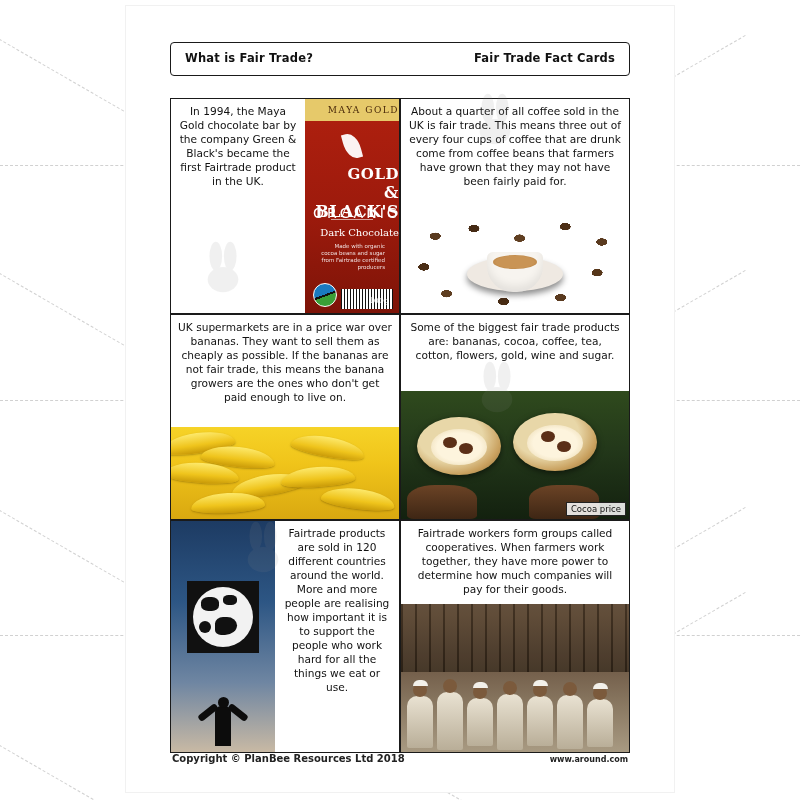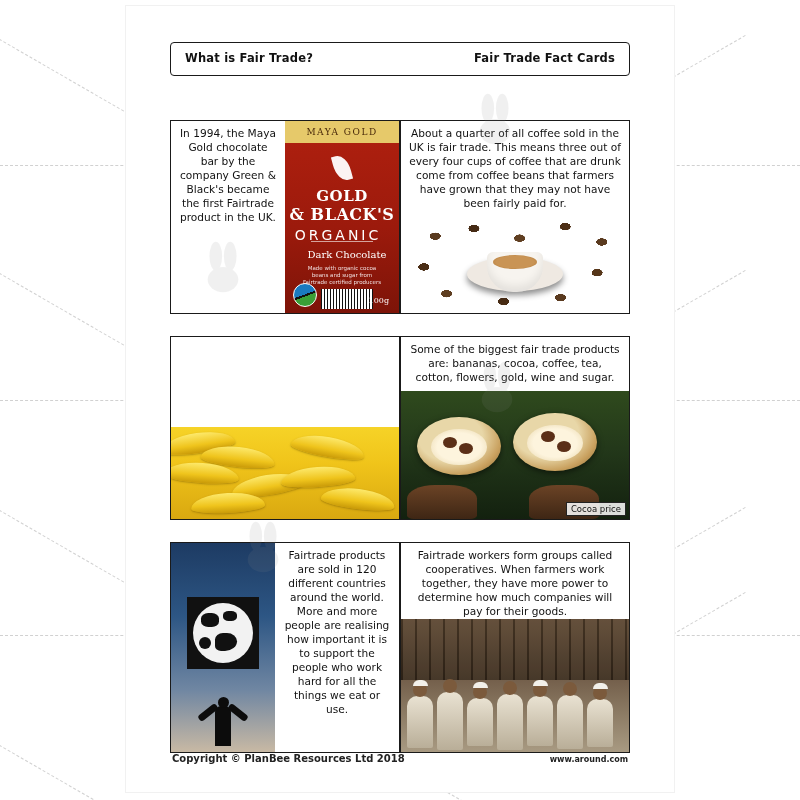--- a/index.html
+++ b/index.html
@@ -93,21 +93,20 @@
     grid-template-columns: 1fr 1fr;
     grid-template-rows: 216px 206px 233px;
   }
 
   .card {
     border: 1.6px solid #1a1a1a;
     box-sizing: border-box;
     position: relative;
     overflow: hidden;
     background: #fff;
-    margin-top: 22px;
   }
 
   .card-text {
     font-size: 10.6px;
     line-height: 1.32;
     color: #111;
     text-align: center;
     padding: 6px 7px 0 7px;
     box-sizing: border-box;
   }
@@ -138,26 +137,26 @@
     bottom: 3px;
     background: rgba(255,255,255,.85);
     border: 1px solid #222;
     font-size: 8.5px;
     padding: 1px 4px;
     color: #111;
   }
 
   
   .choc {
-    width: 114px;
+    width: 94px;
     height: 100%;
     background: linear-gradient(180deg, #b0200f 0%, #9c1a0c 55%, #7d1408 100%);
     position: relative;
     color: #fff;
-    text-align: center;
+    text-align: right;
   }
   .choc .topband {
     position: absolute; top:0; left:0; right:0; height: 22px;
     background: #e6c96a;
     color: #4a2a0a;
     font-size: 9px;
     letter-spacing: 1.5px;
     line-height: 22px;
     font-family: "DejaVu Serif", serif;
   }
@@ -476,20 +475,21 @@
               <div class="saucer"></div>
               <div class="cup"></div>
               <div class="crema"></div>
             </div>
           </div>
         </div>
       </div>
 
       <div class="card">
         <div class="layout-stack">
+          <div class="card-text">UK supermarkets are in a price war over bananas. They want to sell them as cheaply as possible. If the bananas are not fair trade, this means the banana growers are the ones who don't get paid enough to live on.</div>
           <div class="pic photo" style="height:92px;">
             <div class="bananas">
               <div class="b" style="left:-10px; top:6px;  transform:rotate(-8deg);"></div>
               <div class="b" style="left:30px;  top:20px; transform:rotate(6deg);"></div>
               <div class="b" style="left:-6px;  top:36px; transform:rotate(4deg);"></div>
               <div class="b" style="left:60px;  top:48px; transform:rotate(-9deg);"></div>
               <div class="b" style="left:120px; top:10px; transform:rotate(10deg);"></div>
               <div class="b" style="left:110px; top:40px; transform:rotate(-4deg);"></div>
               <div class="b" style="left:150px; top:62px; transform:rotate(7deg);"></div>
               <div class="b" style="left:20px;  top:66px; transform:rotate(-3deg);"></div>

